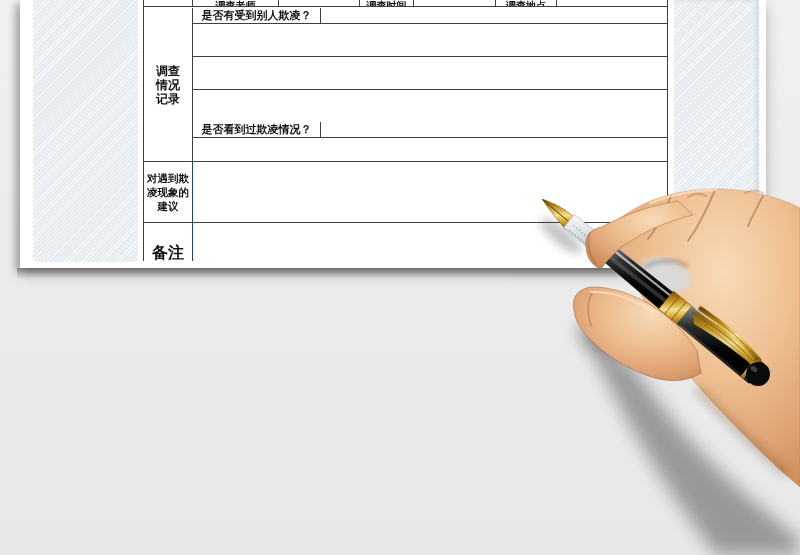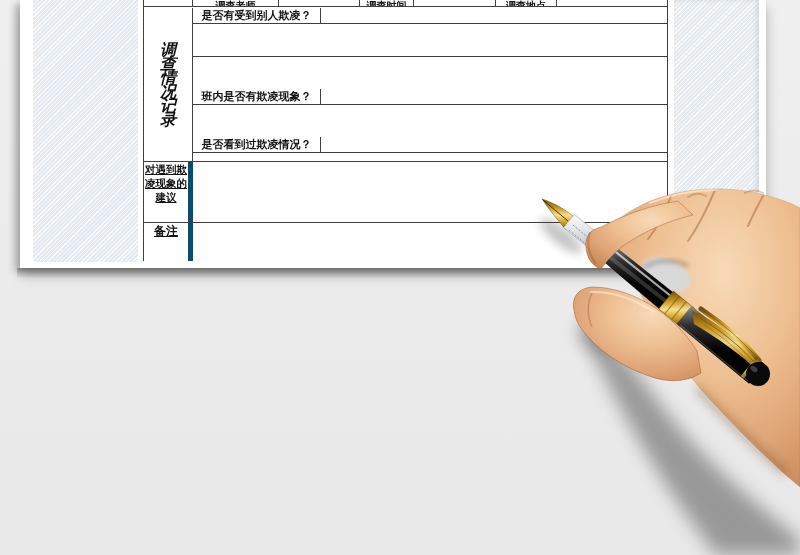--- a/index.html
+++ b/index.html
@@ -39,38 +39,38 @@
     text-align:right;
   }
   .row-top .cell{border-right:1px solid #3f3f3f;display:flex;align-items:flex-end;justify-content:center;}
   .row-top .cell:last-child{border-right:none;}
   .row-top .cell span{font-size:10px;line-height:12px;font-weight:bold;margin-bottom:-1px;white-space:nowrap;}
   .main{position:absolute;left:0;top:8px;width:523px;height:153px;display:flex;}
   .hdr-col{
     width:49px;border-right:1px solid #3f3f3f;display:flex;align-items:center;justify-content:center;
     text-align:center;font-weight:bold;
   }
-  .hdr-col span{display:block;width:26px;font-size:16px;line-height:14px;font-style:italic;}
+  .hdr-col span{display:block;width:26px;font-size:12px;line-height:14px;}
   .q-rows{flex:1;display:flex;flex-direction:column;gap:32px;}
   .q-row{display:flex;border-bottom:1px solid #3f3f3f;}
   .q-row:last-child{border-bottom:none;}
   .q-cell{
     width:128px;border-right:1px solid #3f3f3f;display:flex;align-items:center;justify-content:center;
     text-align:center;font-size:11px;font-weight:bold;line-height:15px;padding:0 5px;
   }
   .a-cell{flex:1;}
   .band-row{position:absolute;left:0;width:523px;border-top:1px solid #3f3f3f;display:flex;}
   .band-row .bhdr{
-    width:49px;border-right:5px solid #0c4a6e;display:flex;justify-content:center;
-    text-align:center;font-weight:bold;text-decoration:underline;
+    width:49px;border-right:1px solid #0c4a6e;display:flex;align-items:center;justify-content:center;
+    text-align:center;font-weight:bold;
   }
   .sugg{top:161px;height:61px;}
   .sugg .bhdr span{display:block;width:44px;font-size:10.5px;line-height:14px;}
   .rem{top:222px;height:62px;}
-  .rem .bhdr span{font-size:12px;}
+  .rem .bhdr span{font-size:16px;}
   .band-row .bval{flex:1;}
   
   .photo-overlay{position:absolute;left:0;top:0;width:800px;height:555px;pointer-events:none;}
 </style>
 </head>
 <body>
 
 <div class="sheet">
   <div class="margin-strip strip-left"></div>
   <div class="margin-strip strip-right"></div>
@@ -105,21 +105,20 @@
       </div>
       <div class="q-rows">
         <div class="q-row" style="height:21px">
           <div class="q-cell">是否有受到别人欺凌？</div>
           <div class="a-cell"></div>
         </div>
         <div class="q-row" style="height:20px">
           <div class="a-cell"></div>
         </div>
         <div class="q-row" style="height:19px">
-          <div class="q-cell">班内是否有欺凌现象？</div>
           <div class="a-cell"></div>
         </div>
         <div class="q-row" style="height:19px">
           <div class="q-cell">是否看到过欺凌情况？</div>
           <div class="a-cell"></div>
         </div>
         <div class="q-row" style="height:37px">
           <div class="a-cell"></div>
         </div>
       </div>

